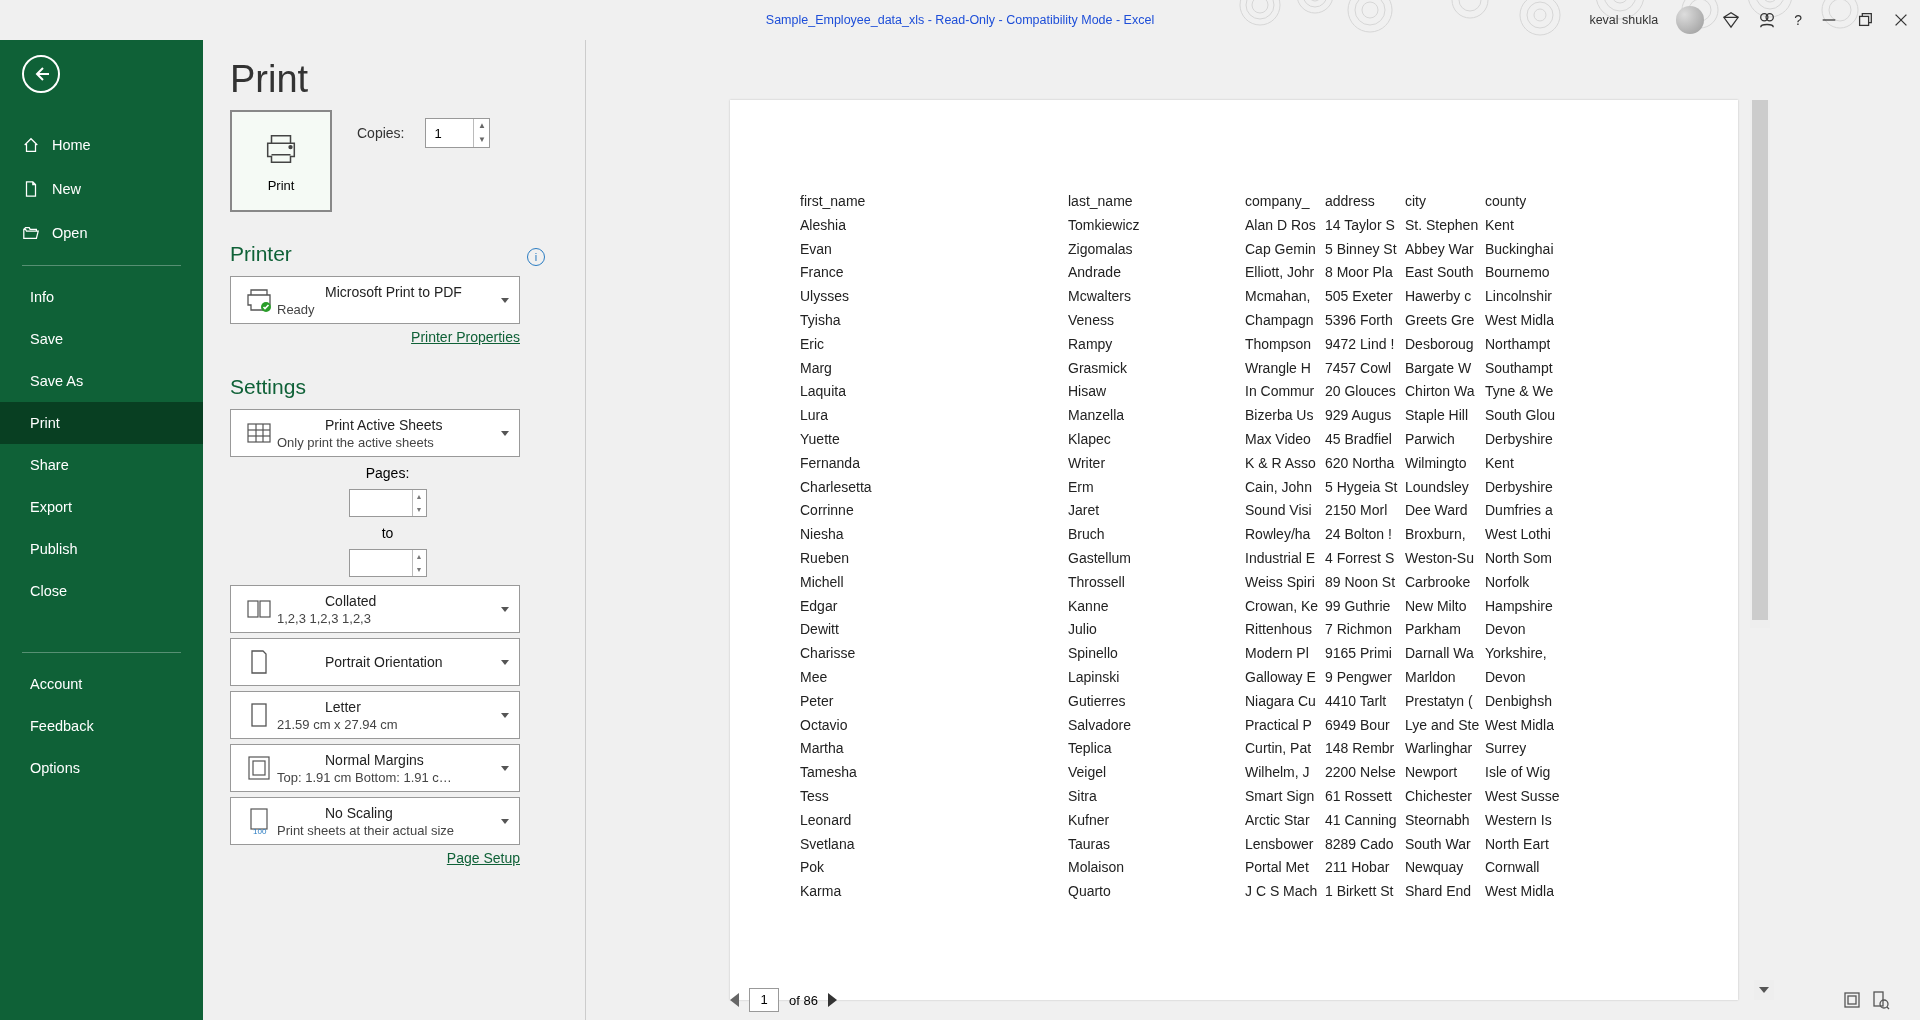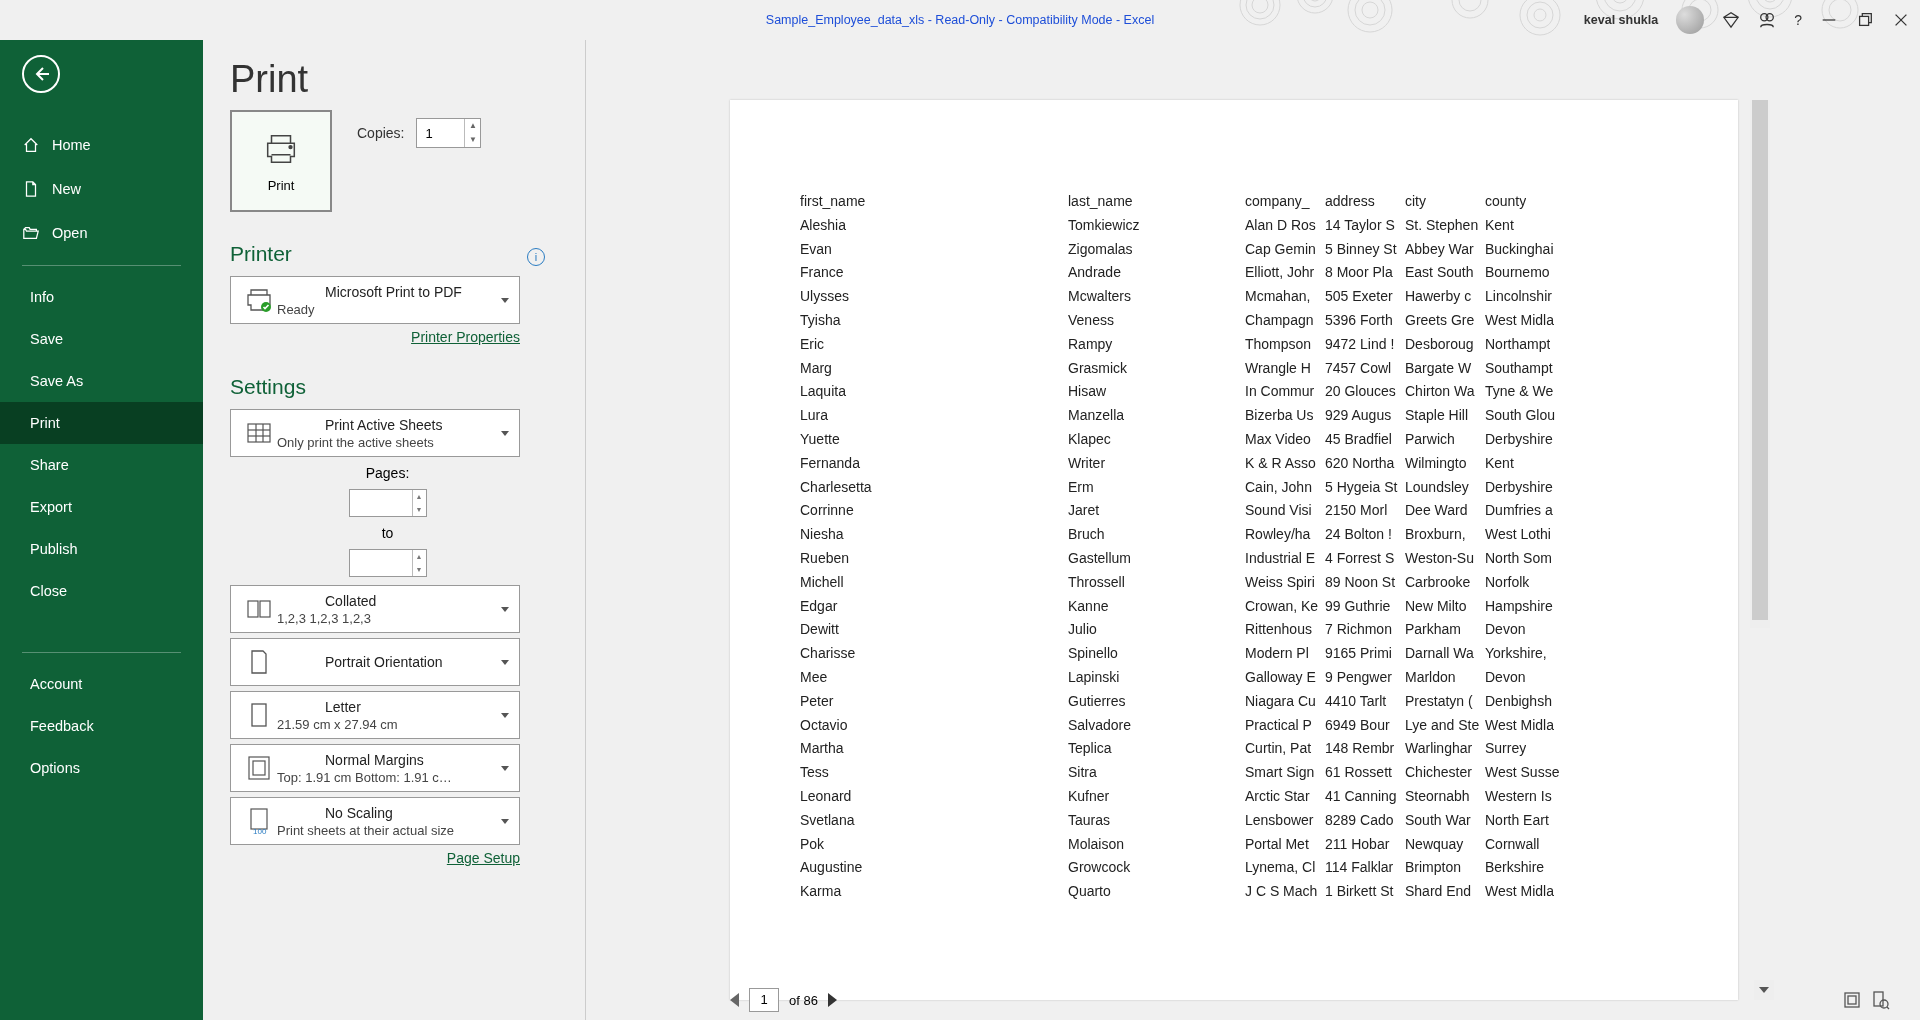--- a/index.html
+++ b/index.html
@@ -36,21 +36,21 @@
       color: #1d4ed8;
     }
     .title-controls {
       position: absolute;
       right: 10px;
       display: flex;
       align-items: center;
       gap: 18px;
     }
     .title-controls span, .title-controls svg { color: #333; }
-    .user-name { font-size: 12.5px; color: #333; font-weight: bold; }
+    .user-name { font-size: 12.5px; color: #333; }
     .avatar {
       width: 28px; height: 28px; border-radius: 50%;
       background: radial-gradient(circle at 30% 30%, #ddd, #999);
       display: inline-block;
     }
     .icon-btn { width: 18px; height: 18px; cursor: pointer; }
 
     .sidebar {
       position: absolute;
       left: 0; top: 0; bottom: 0;
@@ -100,21 +100,21 @@
     .print-btn-row { display: flex; align-items: flex-start; gap: 25px; }
     .print-big-btn {
       width: 102px; height: 102px;
       border: 2px solid #888;
       background: #f5faf5;
       display: flex; flex-direction: column;
       align-items: center; justify-content: center;
       cursor: pointer;
     }
     .print-big-btn .label { font-size: 13px; margin-top: 10px; }
-    .copies-row { display: flex; align-items: center; gap: 12px; margin-top: 8px; }
+    .copies-row { display: flex; align-items: center; gap: 21px; margin-top: 8px; }
     .copies-row .lbl { font-size: 14px; color: #333; }
     .spinner {
       width: 65px; height: 30px;
       border: 1px solid #999;
       background: #fff;
       display: flex; align-items: center;
       position: relative;
     }
     .spinner .val { padding-left: 8px; font-size: 13px; flex: 1; }
     .spinner .arrows {
@@ -731,20 +731,28 @@
           </div>
           <div class="data-row">
             <div class="col-fn">Martha</div>
             <div class="col-ln">Teplica</div>
             <div class="col-co">Curtin, Pat</div>
             <div class="col-ad">148 Rembr</div>
             <div class="col-ci">Warlinghar</div>
             <div class="col-cn">Surrey</div>
           </div>
           <div class="data-row">
+            <div class="col-fn">Tamesha</div>
+            <div class="col-ln">Veigel</div>
+            <div class="col-co">Wilhelm, J</div>
+            <div class="col-ad">2200 Nelse</div>
+            <div class="col-ci">Newport</div>
+            <div class="col-cn">Isle of Wig</div>
+          </div>
+          <div class="data-row">
             <div class="col-fn">Tess</div>
             <div class="col-ln">Sitra</div>
             <div class="col-co">Smart Sign</div>
             <div class="col-ad">61 Rossett</div>
             <div class="col-ci">Chichester</div>
             <div class="col-cn">West Susse</div>
           </div>
           <div class="data-row">
             <div class="col-fn">Leonard</div>
             <div class="col-ln">Kufner</div>
@@ -761,28 +769,20 @@
             <div class="col-ci">South War</div>
             <div class="col-cn">North Eart</div>
           </div>
           <div class="data-row">
             <div class="col-fn">Pok</div>
             <div class="col-ln">Molaison</div>
             <div class="col-co">Portal Met</div>
             <div class="col-ad">211 Hobar</div>
             <div class="col-ci">Newquay</div>
             <div class="col-cn">Cornwall</div>
-          </div>
-          <div class="data-row">
-            <div class="col-fn">Augustine</div>
-            <div class="col-ln">Growcock</div>
-            <div class="col-co">Lynema, Cl</div>
-            <div class="col-ad">114 Falklar</div>
-            <div class="col-ci">Brimpton</div>
-            <div class="col-cn">Berkshire</div>
           </div>
           <div class="data-row">
             <div class="col-fn">Karma</div>
             <div class="col-ln">Quarto</div>
             <div class="col-co">J C S Mach</div>
             <div class="col-ad">1 Birkett St</div>
             <div class="col-ci">Shard End</div>
             <div class="col-cn">West Midla</div>
           </div>
         </div>

